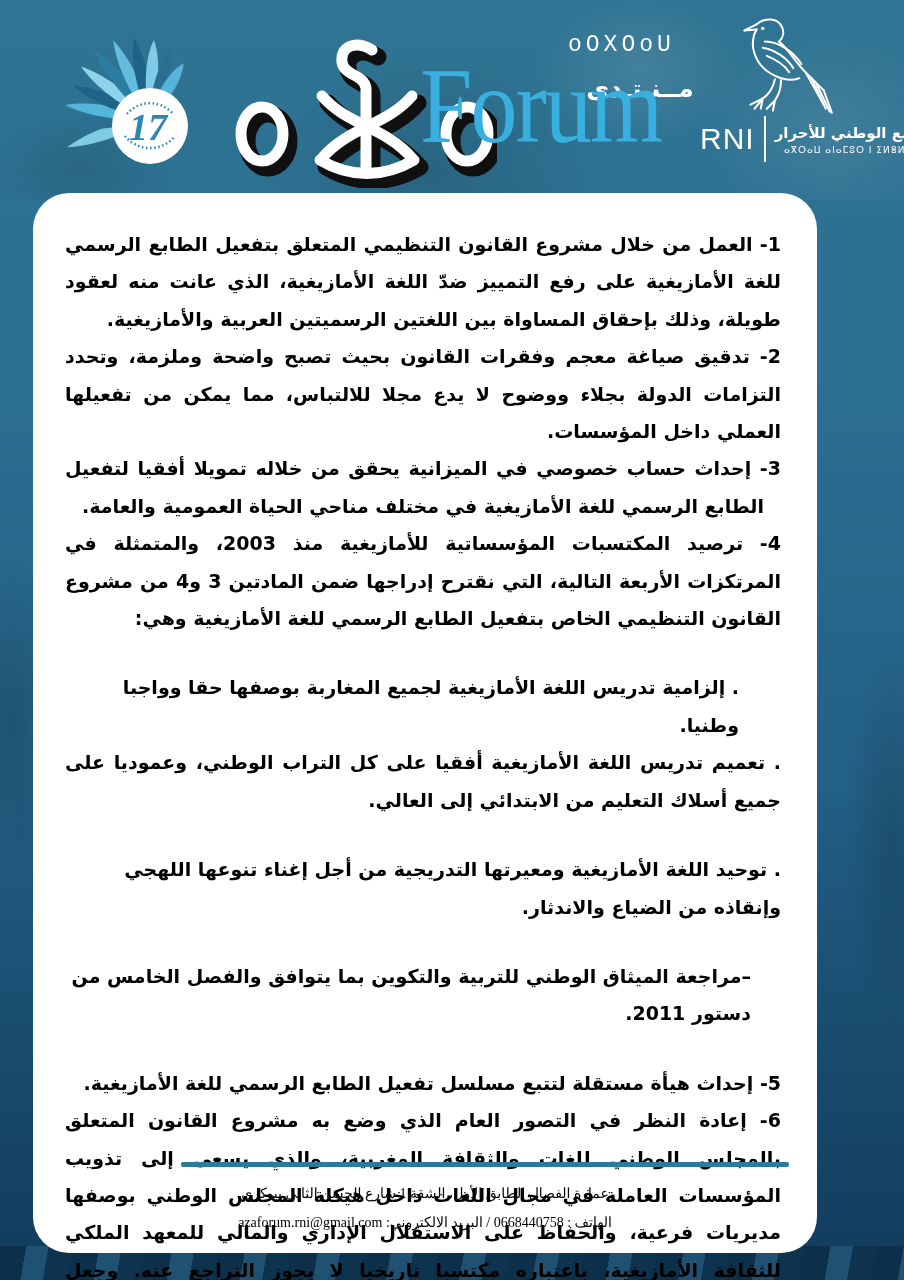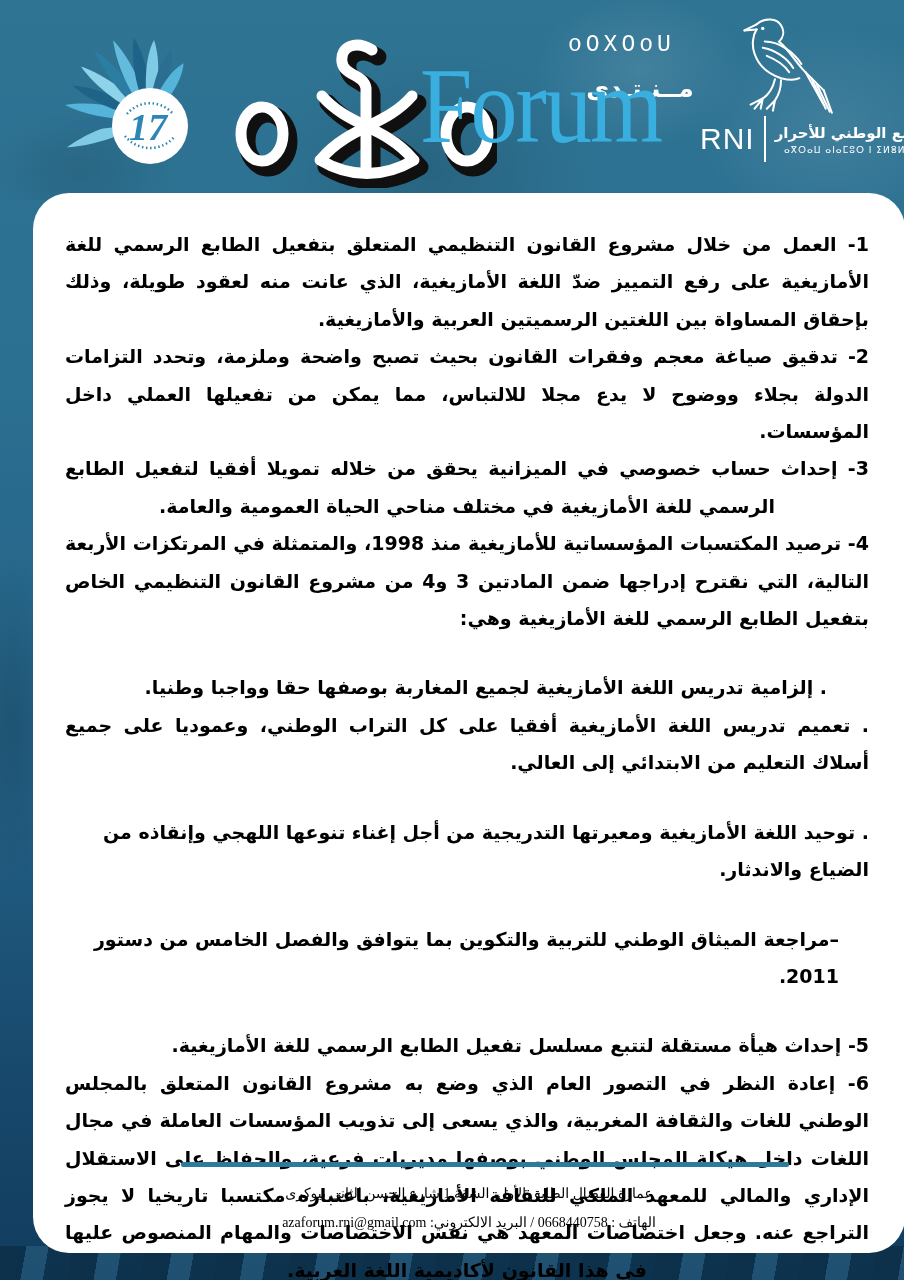--- a/index.html
+++ b/index.html
@@ -44,21 +44,21 @@
   .rni{position:absolute;left:698px;top:14px;width:200px;height:168px;color:#fff;}
   .dove{position:absolute;left:20px;top:0;width:122px;height:104px;}
   .rni-row{position:absolute;left:2px;top:102px;display:flex;align-items:center;gap:9px;}
   .rni-abbr{font-family:"Liberation Sans","DejaVu Sans",sans-serif;font-size:30px;font-weight:normal;letter-spacing:1px;}
   .rni-bar{width:2px;height:46px;background:#fff;}
   .rni-names{display:flex;flex-direction:column;text-align:center;direction:rtl;}
   .rni-ar{font-size:15px;font-weight:bold;white-space:nowrap;}
   .rni-tif{font-size:9px;letter-spacing:1px;margin-top:3px;white-space:nowrap;}
 
   
-  .panel{position:absolute;left:33px;top:193px;width:872px;height:1060px;background:#ffffff;border-radius:36px;}
+  .panel{position:absolute;left:33px;top:193px;width:784px;height:1060px;background:#ffffff;border-radius:36px;}
   .doc{position:absolute;left:32px;right:36px;top:33px;direction:rtl;color:#000;}
   .para{margin:0;font-size:19px;line-height:37.4px;font-weight:bold;}
   .j{text-align:justify;}
   .jc{text-align:justify;text-align-last:center;}
   .r{text-align:right;margin-top:32px;}
   .c{text-align:center;}
   .sep{position:absolute;left:148px;bottom:86px;width:608px;height:5px;background:#2b7c9c;border-radius:2px;}
   .footer{
     position:absolute;left:0;right:0;bottom:16px;text-align:center;direction:rtl;color:#000;
     font-family:Liberation Serif, serif;font-size:14px;line-height:29px;
@@ -171,21 +171,21 @@
         <div class="rni-tif">ⴰⴳⵔⴰⵡ ⴰⵏⴰⵎⵓⵔ ⵏ ⵉⵍⴻⵍⵍⵉⵢⵏ</div>
       </div>
     </div>
   </div>
 
   <div class="panel">
     <div class="doc">
         <p class="para j">1- العمل من خلال مشروع القانون التنظيمي المتعلق بتفعيل الطابع الرسمي للغة الأمازيغية على رفع التمييز ضدّ اللغة الأمازيغية، الذي عانت منه لعقود طويلة، وذلك بإحقاق المساواة بين اللغتين الرسميتين العربية والأمازيغية.</p>
         <p class="para j">2- تدقيق صياغة معجم وفقرات القانون بحيث تصبح واضحة وملزمة، وتحدد التزامات الدولة بجلاء ووضوح لا يدع مجلا للالتباس، مما يمكن من تفعيلها العملي داخل المؤسسات.</p>
         <p class="para jc">3- إحداث حساب خصوصي في الميزانية يحقق من خلاله تمويلا أفقيا لتفعيل الطابع الرسمي للغة الأمازيغية في مختلف مناحي الحياة العمومية والعامة.</p>
-        <p class="para j">4- ترصيد المكتسبات المؤسساتية للأمازيغية منذ 1998، والمتمثلة في المرتكزات الأربعة التالية، التي نقترح إدراجها ضمن المادتين 3 و4 من مشروع القانون التنظيمي الخاص بتفعيل الطابع الرسمي للغة الأمازيغية وهي:</p>
+        <p class="para j">4- ترصيد المكتسبات المؤسساتية للأمازيغية منذ 2003، والمتمثلة في المرتكزات الأربعة التالية، التي نقترح إدراجها ضمن المادتين 3 و4 من مشروع القانون التنظيمي الخاص بتفعيل الطابع الرسمي للغة الأمازيغية وهي:</p>
         <p class="para r" style="padding-right: 42px;">. إلزامية تدريس اللغة الأمازيغية لجميع المغاربة بوصفها حقا وواجبا وطنيا.</p>
         <p class="para j">. تعميم تدريس اللغة الأمازيغية أفقيا على كل التراب الوطني، وعموديا على جميع أسلاك التعليم من الابتدائي إلى العالي.</p>
         <p class="para r">. توحيد اللغة الأمازيغية ومعيرتها التدريجية من أجل إغناء تنوعها اللهجي وإنقاذه من الضياع والاندثار.</p>
         <p class="para r" style="padding-right: 30px;">–مراجعة الميثاق الوطني للتربية والتكوين بما يتوافق والفصل الخامس من دستور 2011.</p>
         <p class="para r">5- إحداث هيأة مستقلة لتتبع مسلسل تفعيل الطابع الرسمي للغة الأمازيغية.</p>
         <p class="para jc">6- إعادة النظر في التصور العام الذي وضع به مشروع القانون المتعلق بالمجلس الوطني للغات والثقافة المغربية، والذي يسعى إلى تذويب المؤسسات العاملة في مجال اللغات داخل هيكلة المجلس الوطني بوصفها مديريات فرعية، والحفاظ على الاستقلال الإداري والمالي للمعهد الملكي للثقافة الأمازيغية، باعتباره مكتسبا تاريخيا لا يجوز التراجع عنه. وجعل اختصاصات المعهد هي نفس الاختصاصات والمهام المنصوص عليها في هذا القانون لأكاديمية اللغة العربية.</p>
         <p class="para c">7- إدراج اللغة الأمازيغية في معاهد الترجمة والمعاهد والمدارس العليا.</p>
       </div>
     <div class="sep"></div>
     <div class="footer">

